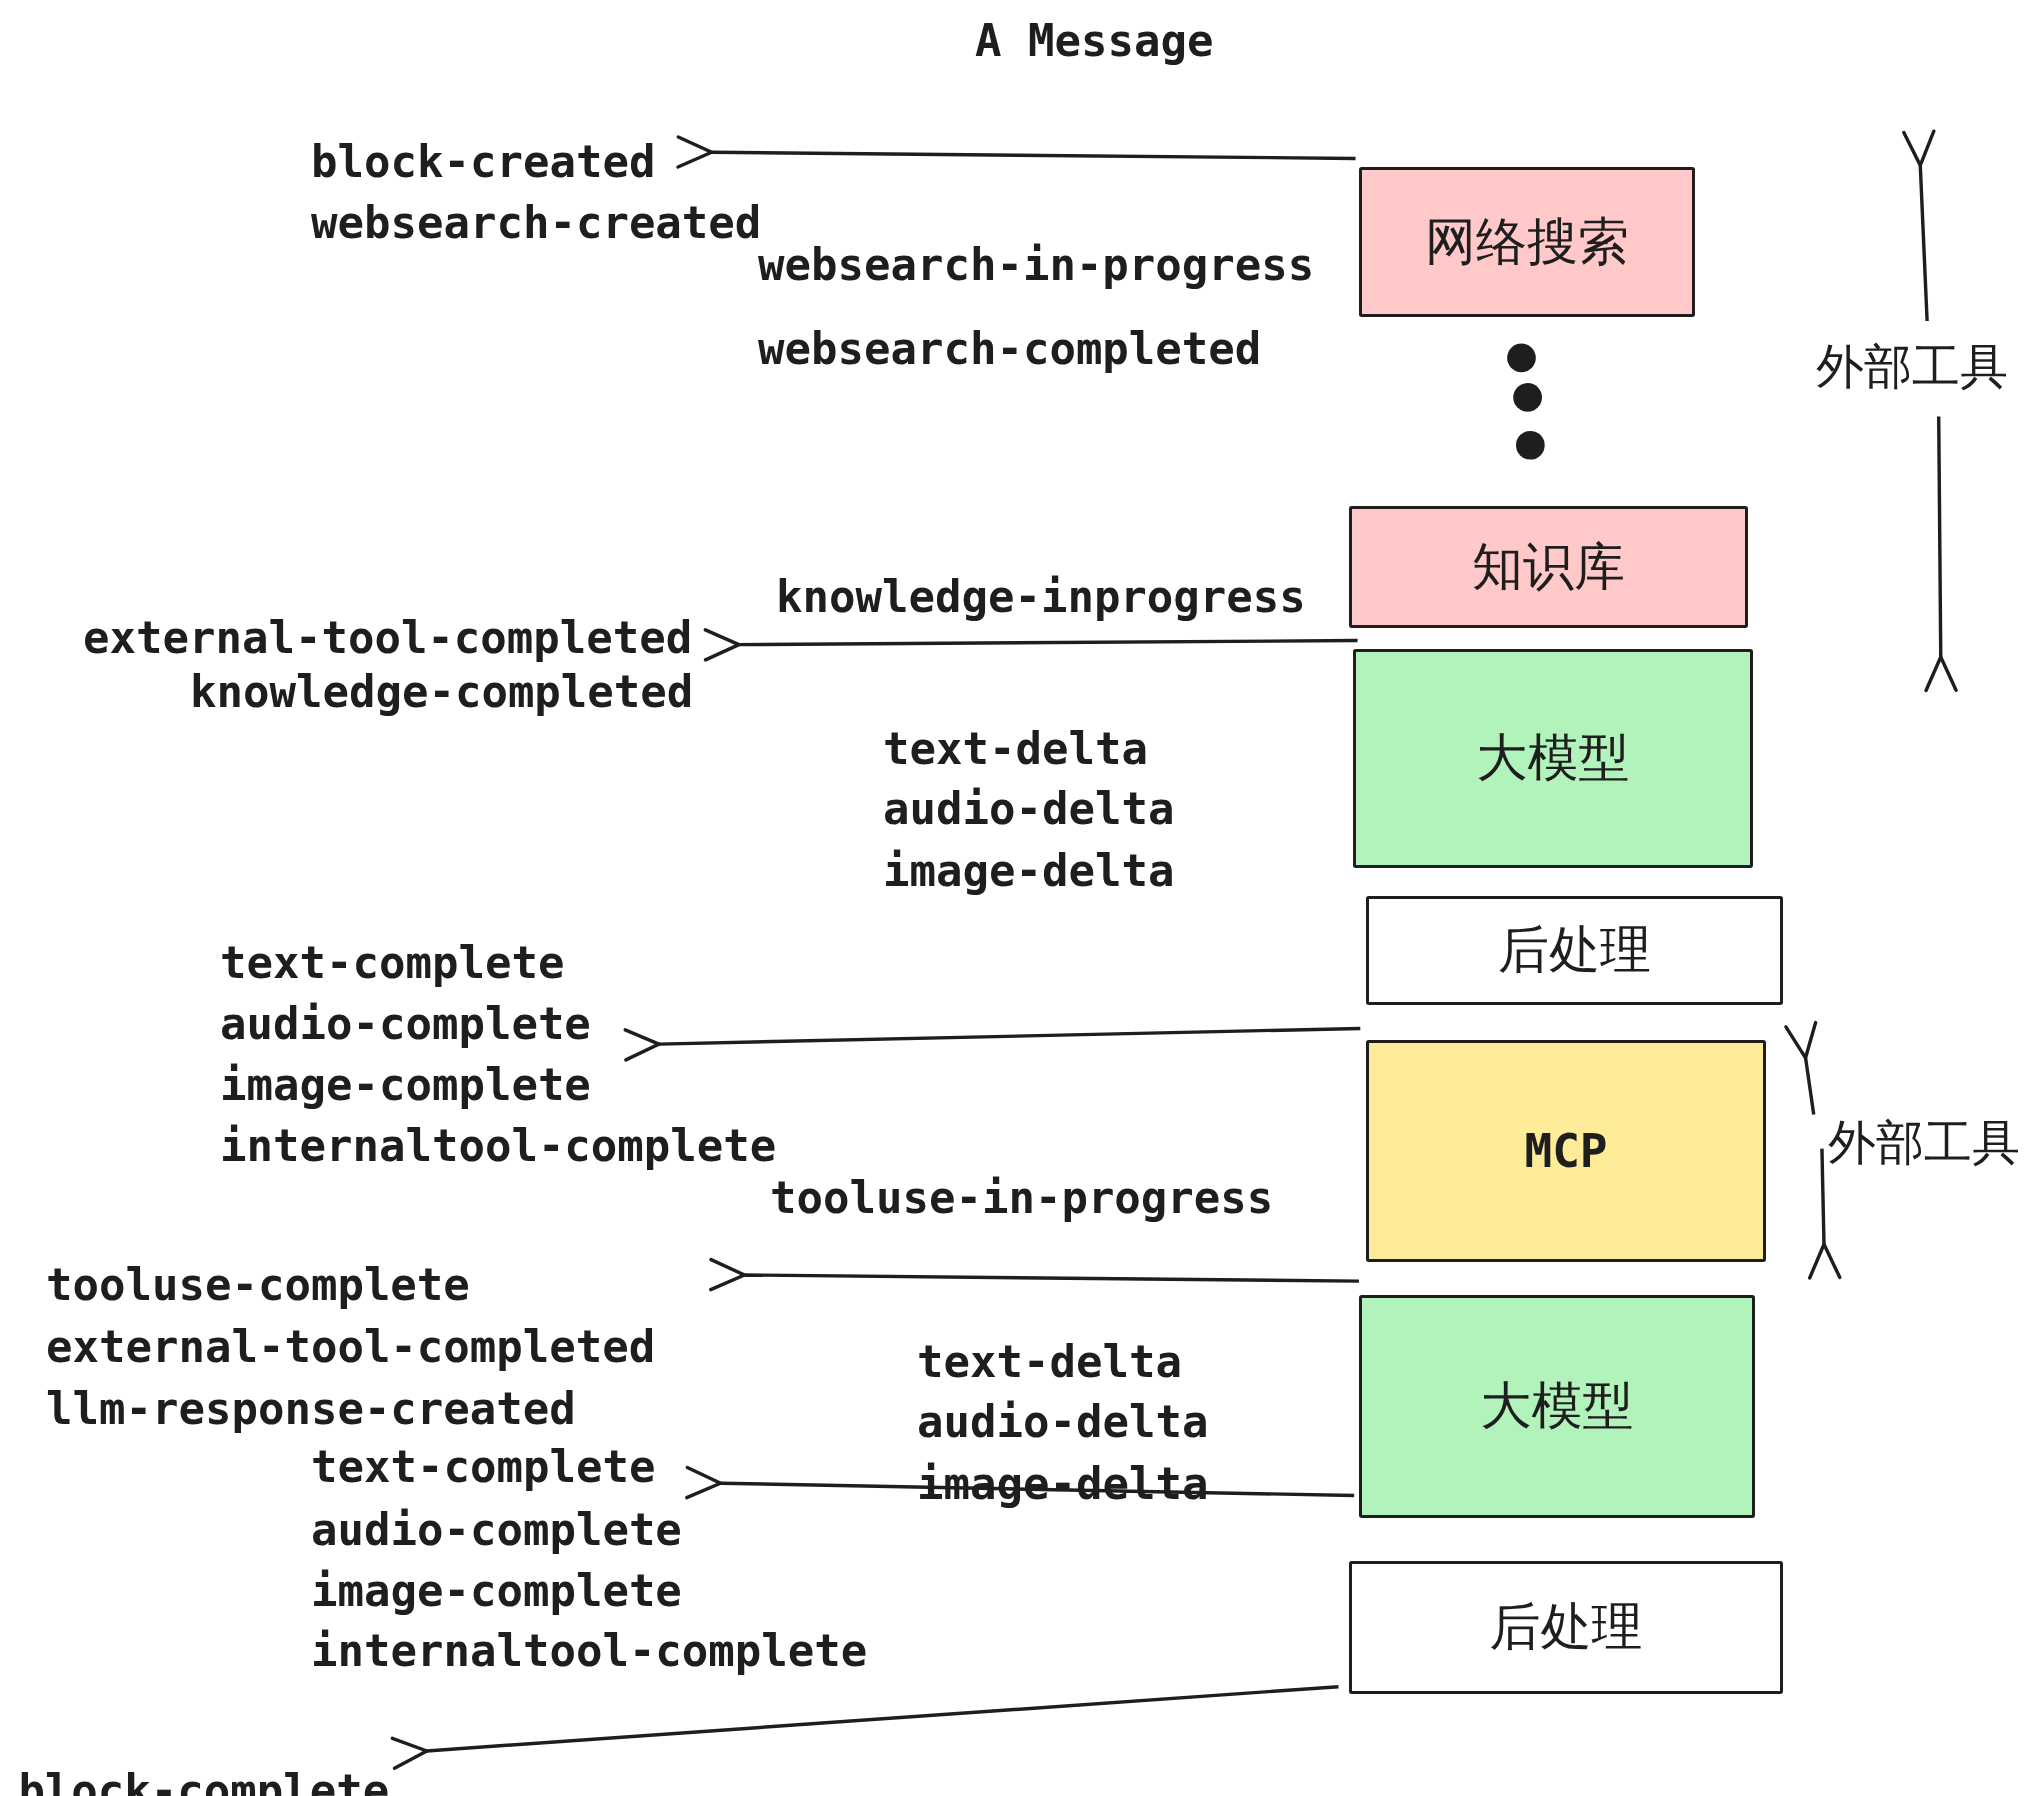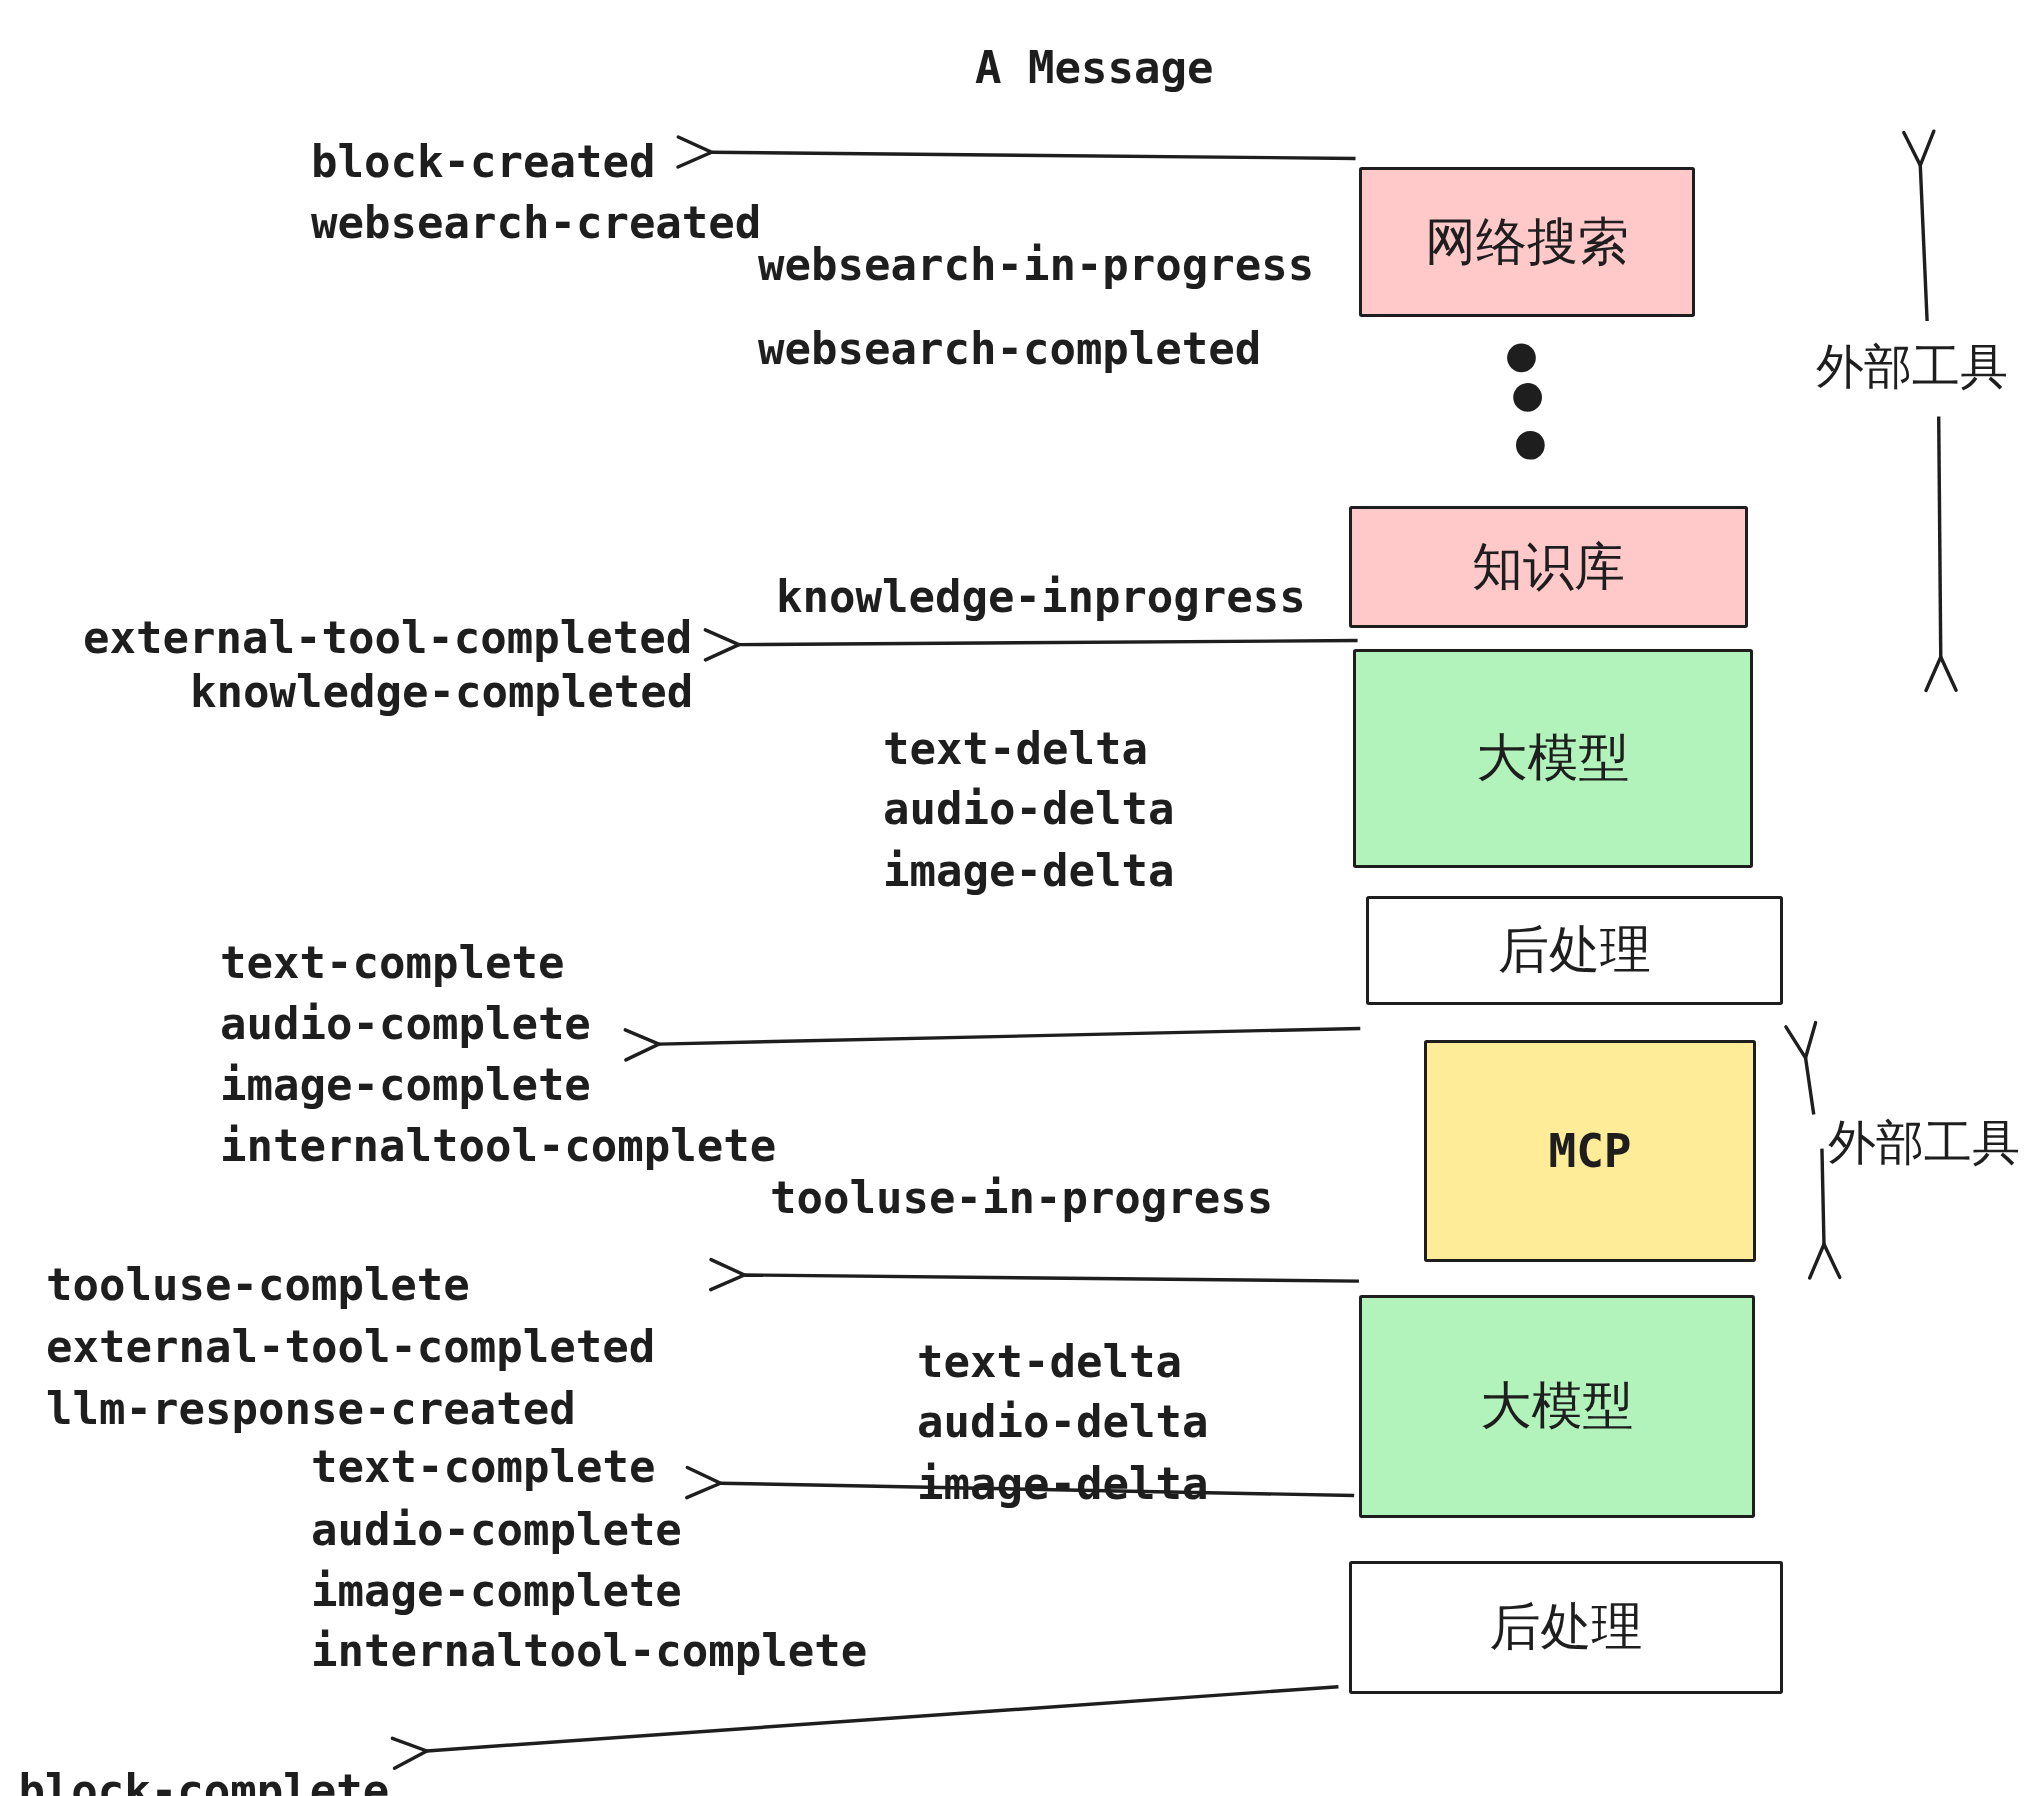--- a/index.html
+++ b/index.html
@@ -1,17 +1,17 @@
 <!DOCTYPE html>
 <html style="--c-pink: #ffc9c9; --c-green: #b2f2bb; --c-yellow: #ffec99; --c-white: #ffffff; --c-stroke: #1e1e1e;font-size:11px"><head>
 <meta charset="utf-8">
 <style>
   html,body{margin:0;padding:0;background:#fff;}
   .canvas{position:relative;width:2035px;height:1796px;background:#ffffff;overflow:hidden;}
-  .title{position:absolute;font:700 44px "DejaVu Sans Mono",monospace;color:#1e1e1e;white-space:nowrap;margin-top:27px;}
+  .title{position:absolute;font:700 44px "DejaVu Sans Mono",monospace;color:#1e1e1e;white-space:nowrap;}
   .ev{position:absolute;font:700 44px "DejaVu Sans Mono",monospace;color:#1e1e1e;white-space:nowrap;margin-top:40px;}
   .box{position:absolute;border:3.4px solid #1e1e1e;border-radius:2.7px;box-sizing:border-box;
        display:flex;align-items:center;justify-content:center;
        font-family:"DejaVu Sans",sans-serif;font-size:51px;color:#1e1e1e;white-space:nowrap;}
   .fill-pink{background:var(--c-pink,#ffc9c9);}
   .fill-green{background:var(--c-green,#b2f2bb);justify-content:center;}
   .fill-yellow{background:var(--c-yellow,#ffec99);}
   .fill-white{background:var(--c-white,#ffffff);}
   .mcp-font{font-family:"DejaVu Sans Mono",monospace;font-size:46px;font-weight:700;}
   .side-label{position:absolute;font:400 48px "DejaVu Sans",sans-serif;color:#1e1e1e;white-space:nowrap;}
@@ -59,21 +59,21 @@
   </div>
 
   <div class="box fill-green" style="left:1353px;top:649px;width:400px;height:219px">
     <span>大模型</span>
   </div>
 
   <div class="box fill-white" style="left:1366px;top:896px;width:417px;height:109px">
     <span>后处理</span>
   </div>
 
-  <div class="box fill-yellow mcp-font" style="left:1424px;top:1040px;width:332px;height:222px">
+  <div class="box fill-yellow mcp-font" style="left:1366px;top:1040px;width:400px;height:222px">
     <span>MCP</span>
   </div>
 
   <div class="box fill-green" style="left:1359px;top:1295px;width:396px;height:223px">
     <span>大模型</span>
   </div>
 
   <div class="box fill-white" style="left:1349px;top:1561px;width:434px;height:133px">
     <span>后处理</span>
   </div>

